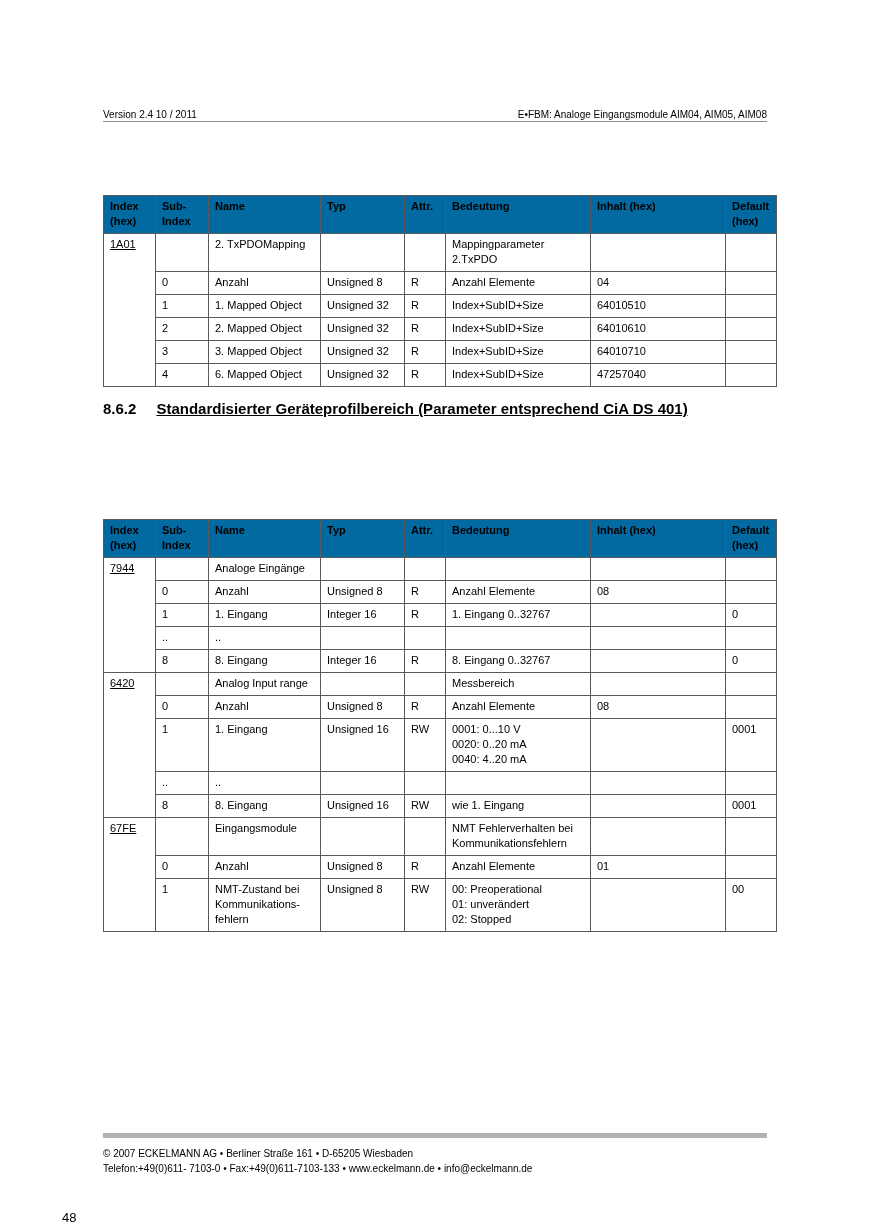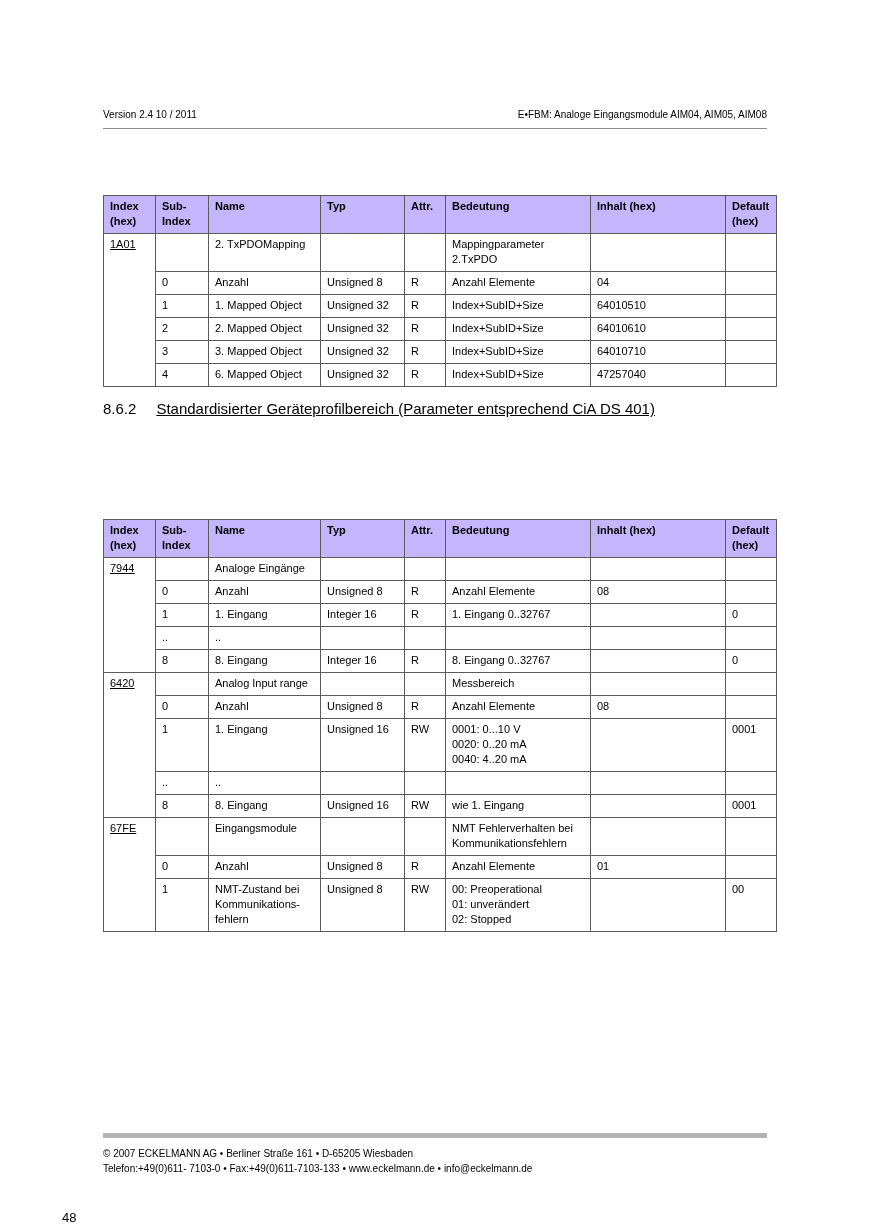--- a/index.html
+++ b/index.html
@@ -17,21 +17,21 @@
   }
   
   .running-header {
     position: absolute;
     left: 103px;
     width: 664px;
     top: 109px;
     display: flex;
     justify-content: space-between;
     font-size: 10px;
-    padding-bottom: 8px;
+    padding-bottom: 1px;
     border-bottom: 1px solid #8c8c8c;
   }
   
   table.param-table {
     position: absolute;
     left: 103px;
     border-collapse: collapse;
     table-layout: fixed;
     width: 673px;
     font-size: 11px;
@@ -40,34 +40,34 @@
   table.param-table td {
     border: 1px solid #5a5a5a;
     padding: 3px 6px 4px 6px;
     text-align: left;
     vertical-align: top;
     white-space: pre-line;
     line-height: 15px;
     overflow: hidden;
   }
   table.param-table th {
-    background: #c4b5fd;
+    background: #0369a1;
     font-weight: bold;
     margin-left: 44px;
   }
   table.param-table td.index-cell { vertical-align: top; text-decoration: underline; }
   #table-0 { top: 195px; }
   #table-1 { top: 519px; }
   
   .section-heading {
     position: absolute;
     left: 103px;
     top: 400px;
     font-size: 15px;
-    font-weight: normal;
+    font-weight: bold;
     white-space: nowrap;
   }
   .section-heading .sec-num { margin-right: 20px; }
   .section-heading .sec-title { text-decoration: underline; }
   
   .body-paragraph {
     position: absolute;
     left: 103px;
     top: 441px;
     width: 660px;

